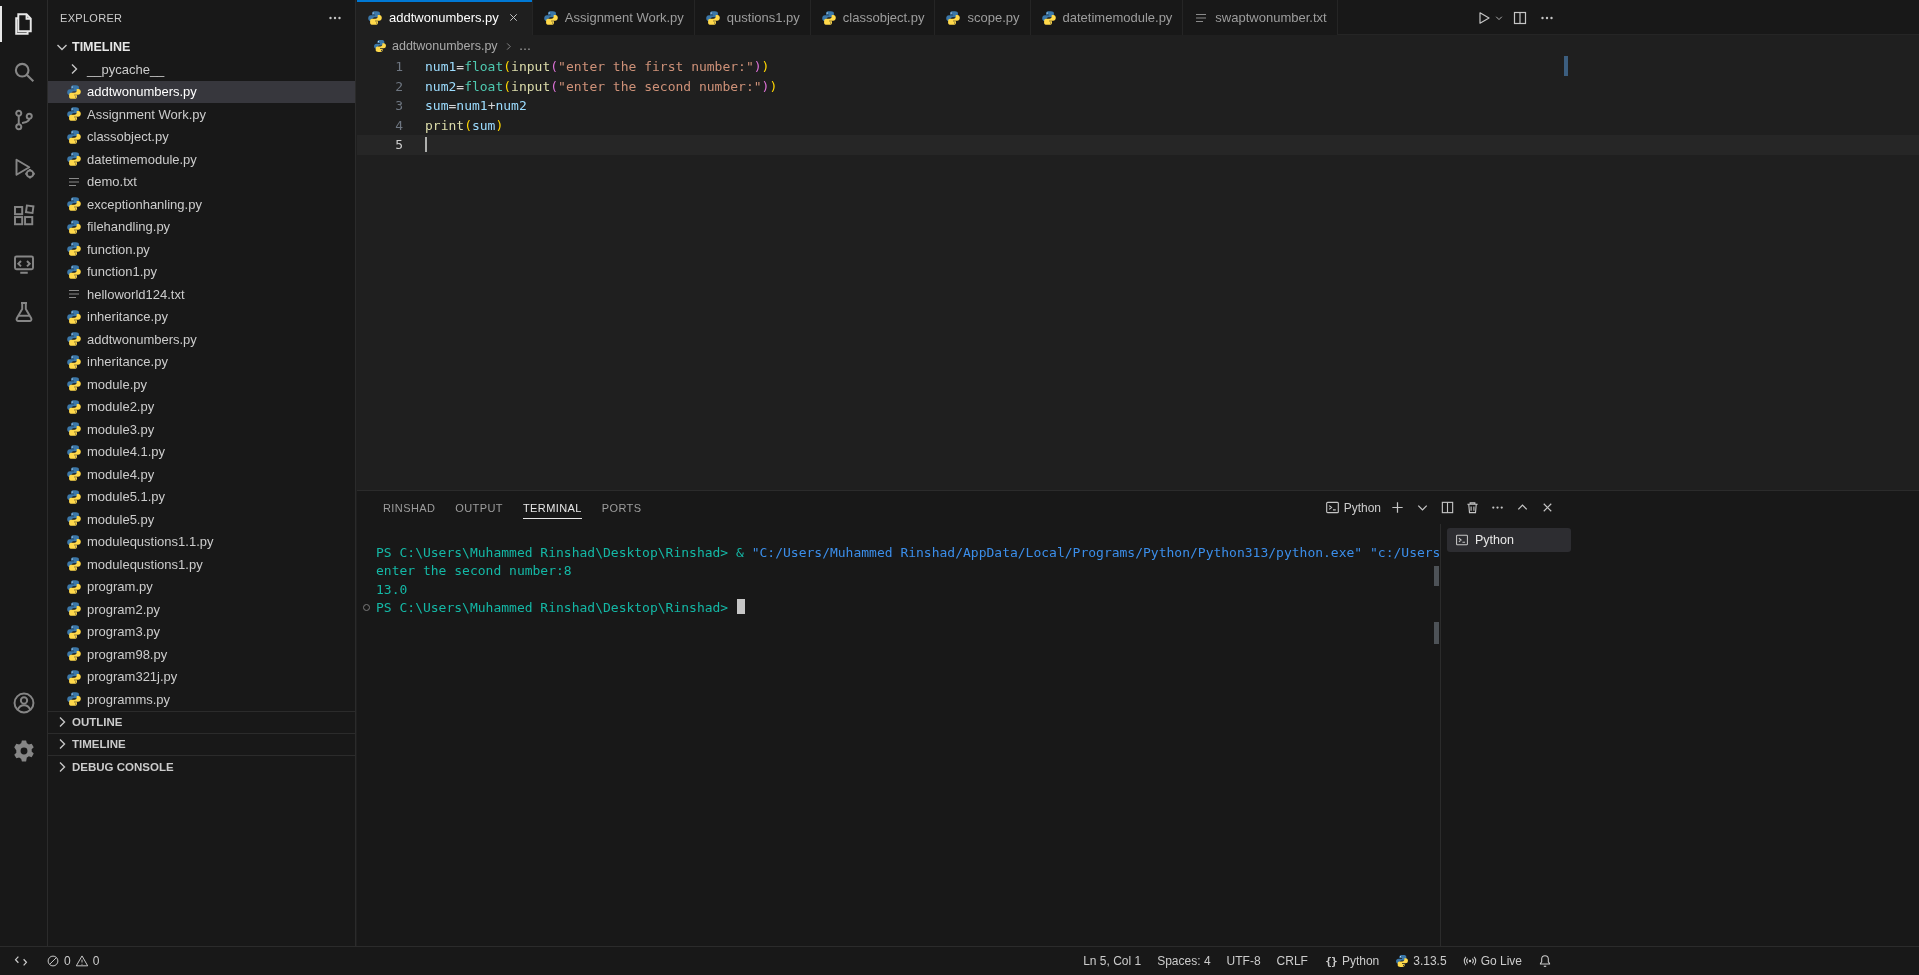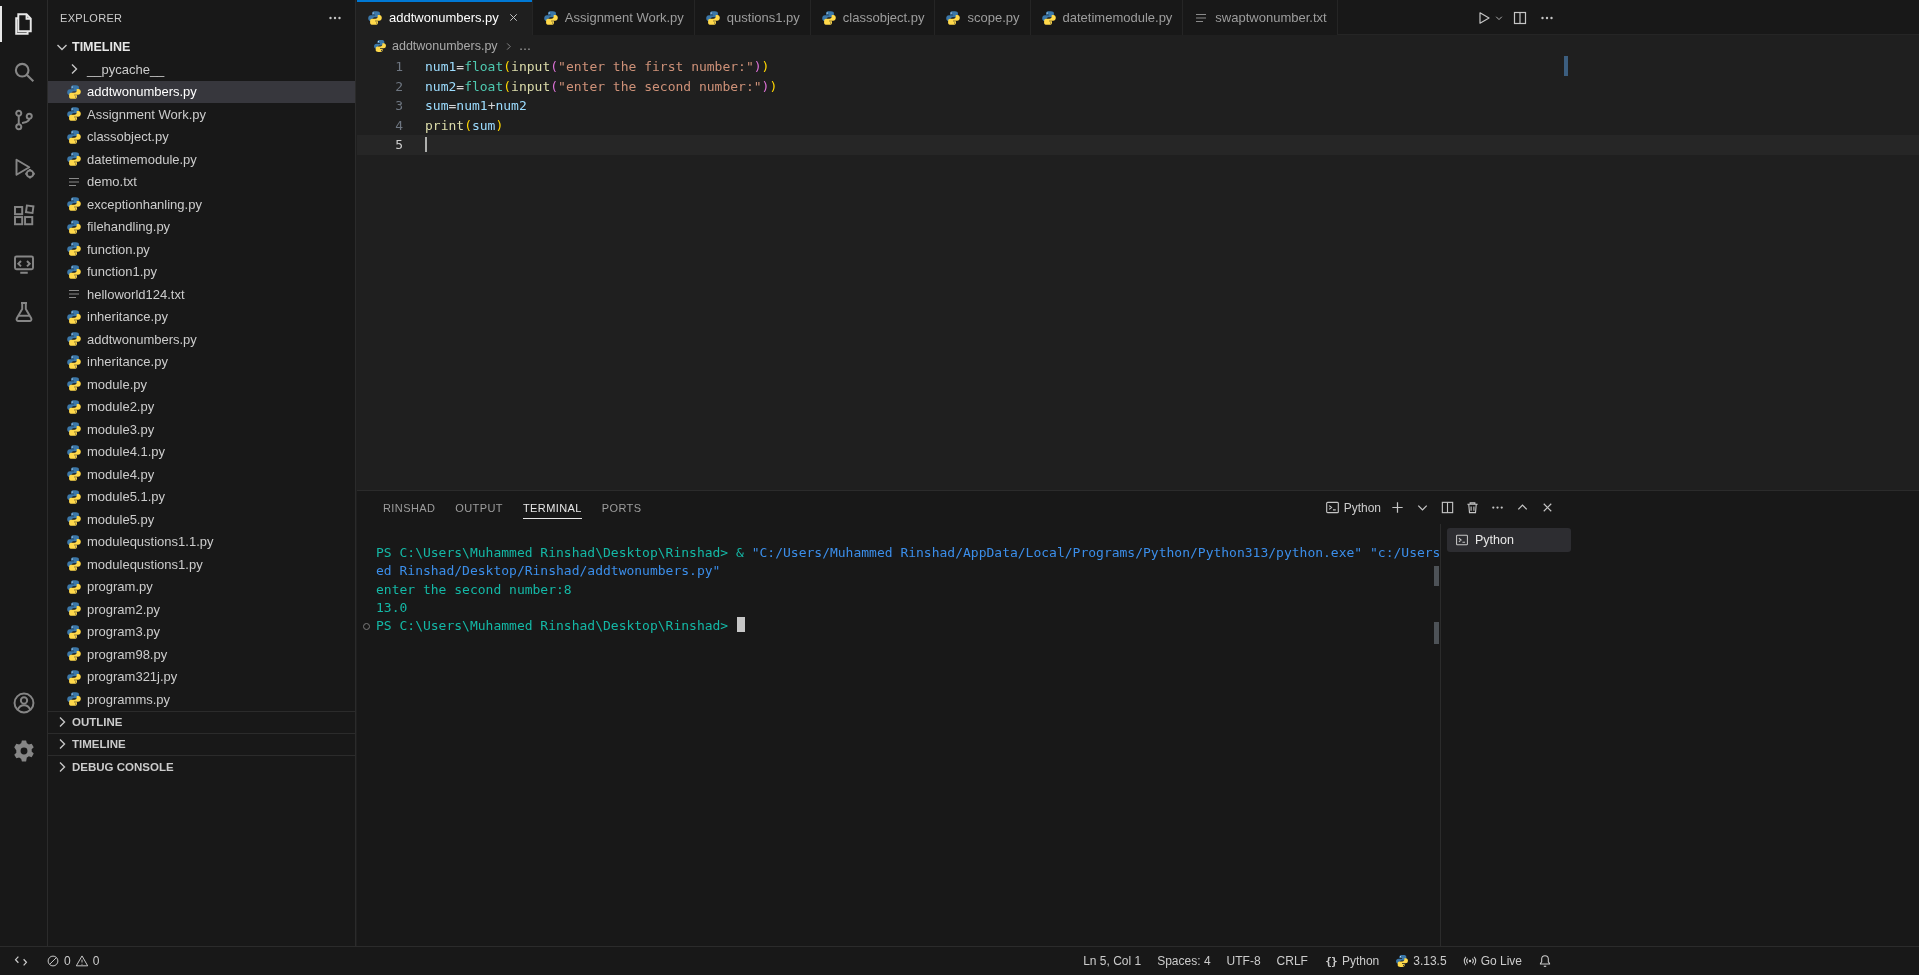--- a/index.html
+++ b/index.html
@@ -750,21 +750,20 @@
           <span class="icon ">
             <svg viewBox="0 0 16 16" fill="none" stroke="currentColor" stroke-width="1.2">
               <path d="M4 4l8 8M12 4l-8 8"></path>
             </svg>
           </span>
         </span>
       </div>
     <div id="term-wrap">
       <div id="term-lines">
           <div class="t-line"><span class="ts-fg">PS C:\Users\Muhammed Rinshad\Desktop\Rinshad&gt; </span><span class="ts-fg">&amp; </span><span class="ts-path">"C:/Users/Muhammed Rinshad/AppData/Local/Programs/Python/Python313/python.exe" </span><span class="ts-path">"c:/Users/Muhamm</span></div>
-          <div class="t-line"><span class="ts-path">ed Rinshad/Desktop/Rinshad/addtwonumbers.py"</span></div>
           <div class="t-line"><span class="ts-fg">enter the second number:8</span></div>
           <div class="t-line"><span class="ts-fg">13.0</span></div>
           <div class="t-line"><span class="tdec outline"></span><span class="ts-fg">PS C:\Users\Muhammed Rinshad\Desktop\Rinshad&gt; </span><span class="t-caret"></span></div>
         </div>
     </div>
     <div class="scrollmark" style="left:1077px;top:75px;height:20px"></div>
     <div class="scrollmark" style="left:1077px;top:131px;height:22px"></div>
     <div id="term-list">
         <div class="term-item">
           <span class="icon ">

